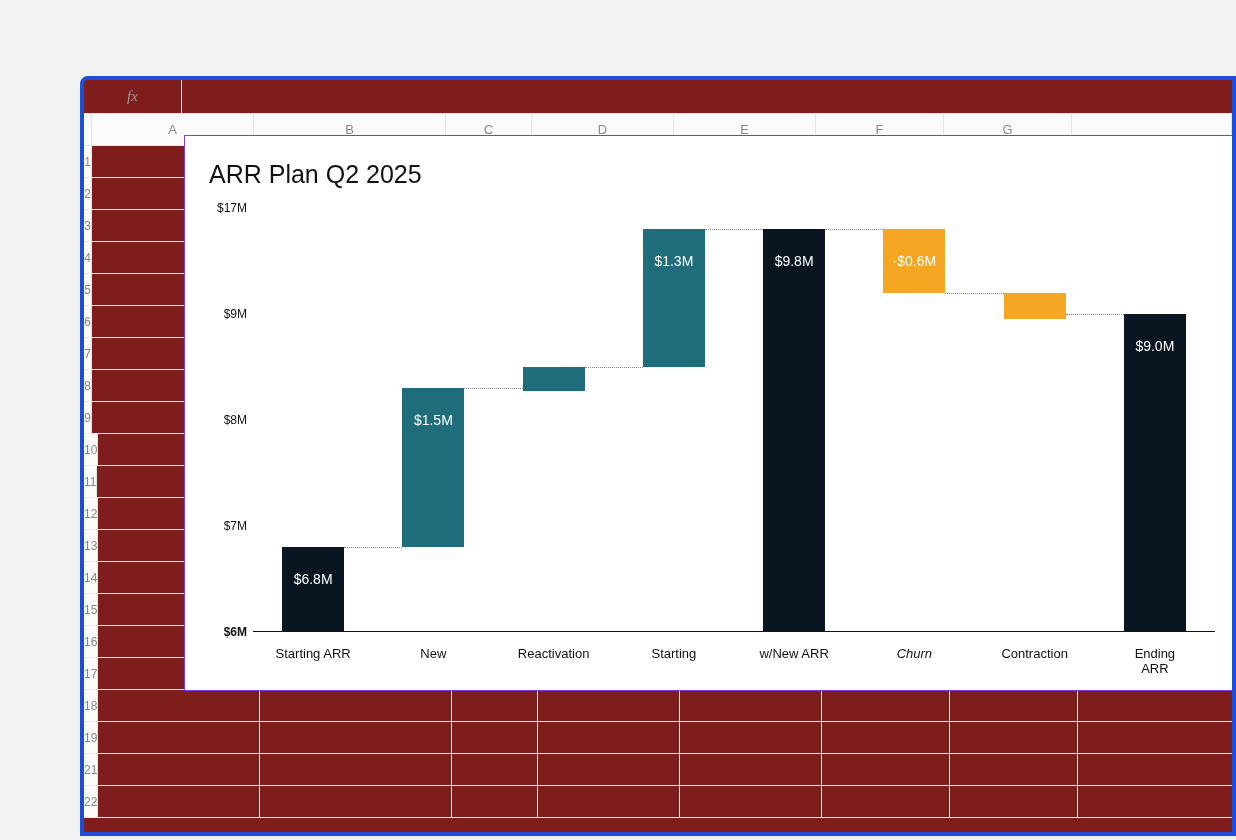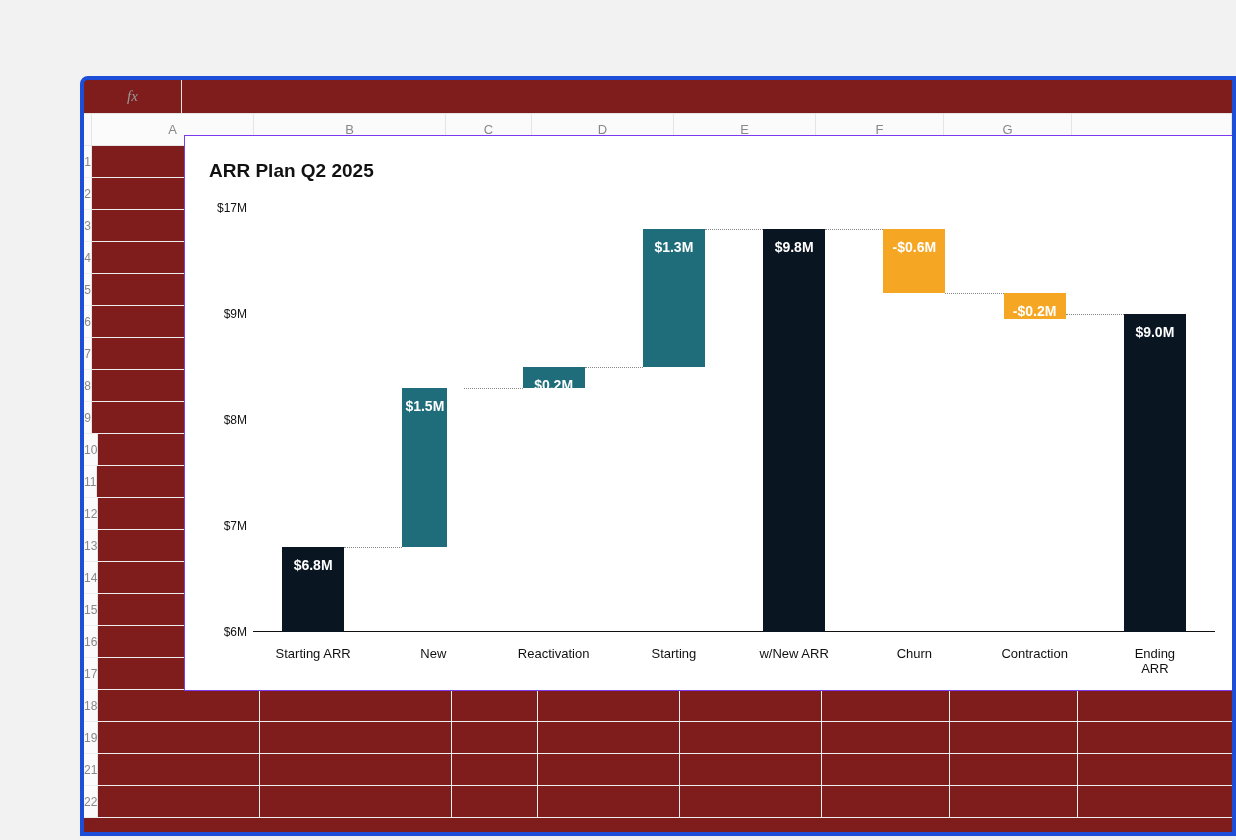--- a/index.html
+++ b/index.html
@@ -104,22 +104,22 @@
     top: 55px;
     width: 1050px;
     height: 556px;
     background: #fff;
     border: 1.5px solid #7c3aed;
   }
   .chart-title {
     position: absolute;
     left: 24px;
     top: 24px;
-    font-size: 19px;
-    font-weight: 700;
+    font-size: 25px;
+    font-weight: 400;
     color: #111;
   }
   .plot {
     position: absolute;
     left: 68px;
     top: 72px;
     right: 20px;
     bottom: 60px;
   }
   .y-tick {
@@ -138,22 +138,22 @@
     height: 1px;
     background: #111;
   }
   .bar {
     position: absolute;
     display: flex;
     align-items: flex-start;
     justify-content: center;
     color: #fff;
     font-size: 14px;
-    font-weight: 700;
-    padding-top: 10px;
+    font-weight: 400;
+    padding-top: 24px;
   }
   .bar-label {
     pointer-events: none;
   }
   .x-cat {
     position: absolute;
     font-size: 13px;
     color: #111;
     text-align: center;
     transform: translateX(-50%);
@@ -419,30 +419,30 @@
         <div class="cell wF"></div>
         <div class="cell wG"></div>
         <div class="cell wH"></div>
       </div>
     </div>
 
   <div class="chart-box">
     <div class="chart-title">ARR Plan Q2 2025</div>
     <div class="plot" id="plot" style="width: 962px; height: 424px;">
       <div class="x-axis-line"></div>
-    <div class="y-tick" style="top: 424px;">$6M</div>
+    <div class="y-tick" style="top: 424px; font-weight: bold;">$6M</div>
         <div class="y-tick" style="top: 318px;">$7M</div>
         <div class="y-tick" style="top: 212px;">$8M</div>
         <div class="y-tick" style="top: 106px;">$9M</div>
         <div class="y-tick" style="top: 0px;">$17M</div>
         <div class="bar" style="left: 29.125px; width: 62px; top: 339.2px; height: 84.8px; background: rgb(10, 21, 34); justify-content: center;">
           <span class="bar-label">$6.8M</span>
         </div>
         <div class="x-cat" style="left: 60.125px; top: 438px;">Starting ARR</div>
-        <div class="bar" style="left: 149.375px; width: 45px; top: 180.2px; height: 159px; background: rgb(31, 109, 122);">
+        <div class="bar" style="left: 149.375px; width: 62px; top: 180.2px; height: 159px; background: rgb(31, 109, 122);">
           <span class="bar-label">$1.5M</span>
         </div>
         <div class="dotted" style="left: 91.125px; width: 58.25px; top: 339.2px;"></div>
         <div class="x-cat" style="left: 180.375px; top: 438px;">New</div>
         <div class="bar" style="left: 269.625px; width: 62px; top: 159px; height: 21.2px; background: rgb(31, 109, 122);">
           <span class="bar-label">$0.2M</span>
         </div>
         <div class="dotted" style="left: 211.375px; width: 58.25px; top: 180.2px;"></div>
         <div class="x-cat" style="left: 300.625px; top: 438px;">Reactivation</div>
         <div class="bar" style="left: 389.875px; width: 62px; top: 21.2px; height: 137.8px; background: rgb(31, 109, 122);">
@@ -452,21 +452,21 @@
         <div class="x-cat" style="left: 420.875px; top: 438px;">Starting</div>
         <div class="bar" style="left: 510.125px; width: 62px; top: 21.2px; height: 402.8px; background: rgb(10, 21, 34);">
           <span class="bar-label">$9.8M</span>
         </div>
         <div class="dotted" style="left: 451.875px; width: 58.25px; top: 21.2px;"></div>
         <div class="x-cat" style="left: 541.125px; top: 438px;">w/New ARR</div>
         <div class="bar" style="left: 630.375px; width: 62px; top: 21.2px; height: 63.6px; background: rgb(245, 166, 35);">
           <span class="bar-label">-$0.6M</span>
         </div>
         <div class="dotted" style="left: 572.125px; width: 58.25px; top: 21.2px;"></div>
-        <div class="x-cat" style="left: 661.375px; top: 438px;">Churn</div>
+        <div class="x-cat" style="left: 661.375px; top: 438px; font-style: italic;">Churn</div>
         <div class="bar" style="left: 750.625px; width: 62px; top: 84.8px; height: 26px; background: rgb(245, 166, 35);">
           <span class="bar-label">-$0.2M</span>
         </div>
         <div class="dotted" style="left: 692.375px; width: 58.25px; top: 84.8px;"></div>
         <div class="x-cat" style="left: 781.625px; top: 438px;">Contraction</div>
         <div class="bar" style="left: 870.875px; width: 62px; top: 106px; height: 318px; background: rgb(10, 21, 34);">
           <span class="bar-label">$9.0M</span>
         </div>
         <div class="dotted" style="left: 812.625px; width: 58.25px; top: 106px;"></div>
         <div class="x-cat" style="left: 901.875px; top: 438px;">Ending ARR</div>

